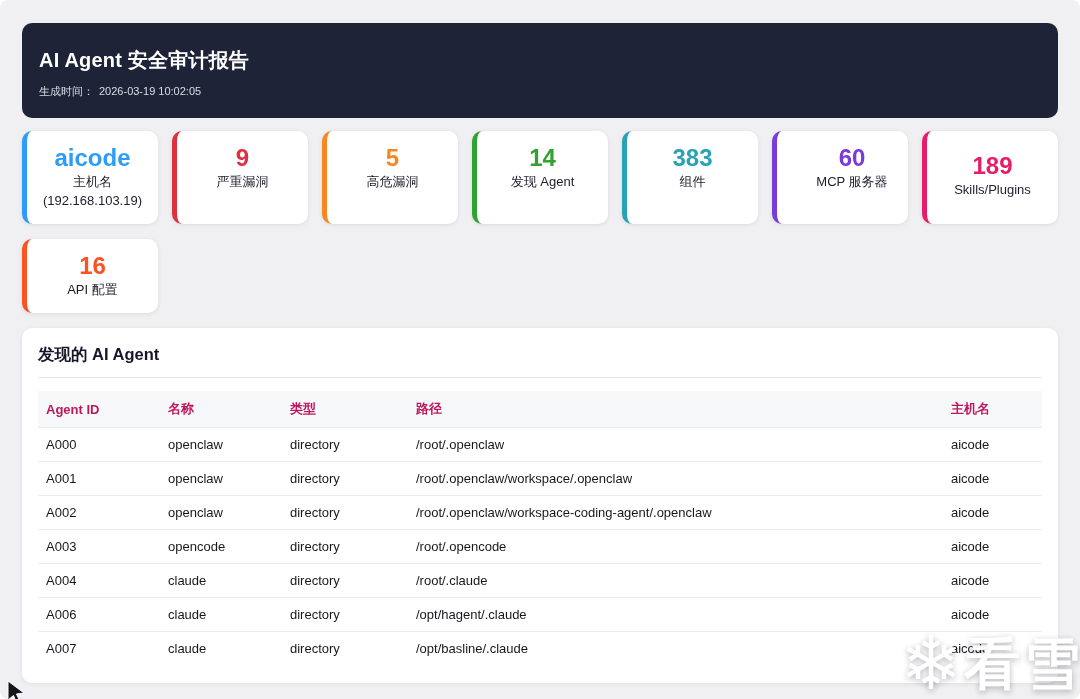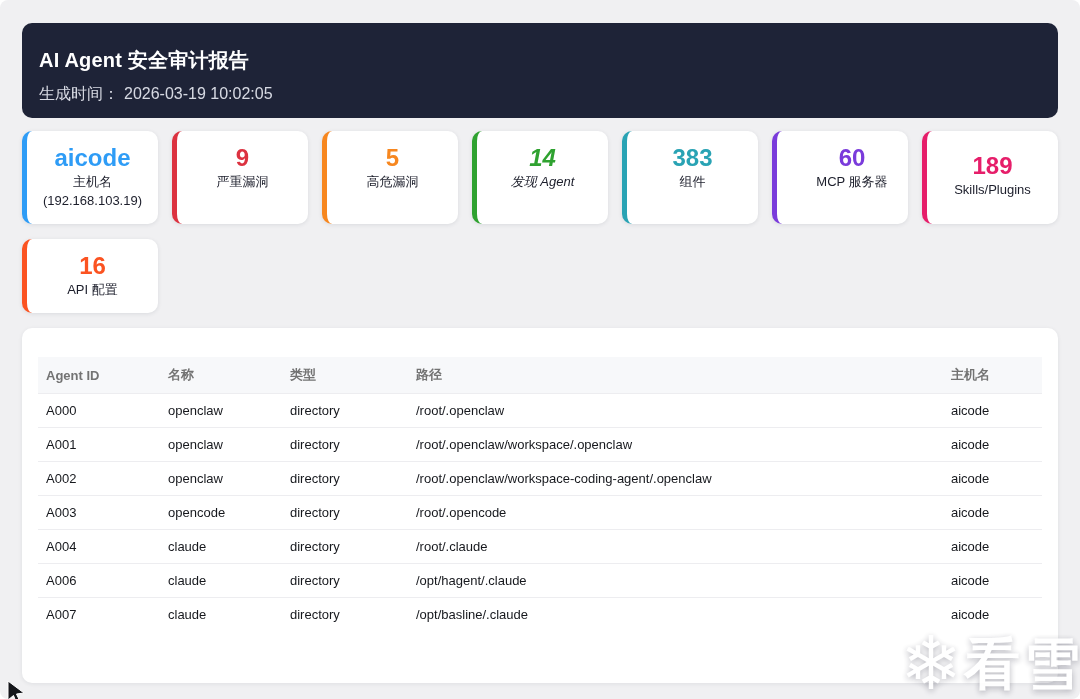--- a/index.html
+++ b/index.html
@@ -26,21 +26,21 @@
     padding: 24px 18px 0 17px;
     color: #ffffff;
   }
   .banner h1 {
     font-size: 20px;
     font-weight: 700;
     letter-spacing: 0.2px;
   }
   .banner .gen-line {
     margin-top: 10px;
-    font-size: 16px;
+    font-size: 11px;
     font-weight: 500;
     color: rgba(240, 242, 250, 0.88);
   }
   .banner .gen-line .gen-time { margin-left: 5px; }
   
   .stats {
     margin: 0 22px;
     display: grid;
     grid-template-columns: repeat(7, 1fr);
     column-gap: 14px;
@@ -88,21 +88,21 @@
     table-layout: fixed;
     margin-top: 13px;
     font-size: 13px;
     color: #16181d;
   }
   table.agents thead tr { background: #f7f8fa; }
   table.agents th {
     text-align: left;
     font-weight: 700;
     padding: 9px 8px;
-    color: #737373;
+    color: #be185d;
   }
   table.agents td {
     padding: 9px 8px;
     border-top: 1px solid #ededf0;
     white-space: nowrap;
     overflow: hidden;
   }
   
   .watermark {
     position: absolute;
@@ -150,21 +150,21 @@
       <div class="stat-sublabel">(192.168.103.19)</div>
     </div>
     <div class="stat-card" style="border-left-color: rgb(220, 50, 64);">
       <div class="stat-value" style="color: rgb(220, 50, 64);">9</div>
       <div class="stat-label">严重漏洞</div>
     </div>
     <div class="stat-card" style="border-left-color: rgb(247, 135, 31);">
       <div class="stat-value" style="color: rgb(247, 135, 31);">5</div>
       <div class="stat-label">高危漏洞</div>
     </div>
-    <div class="stat-card" style="border-left-color: rgb(47, 162, 48); font-style: italic;">
+    <div class="stat-card" style="border-left-color: rgb(47, 162, 48);">
       <div class="stat-value" style="color: rgb(47, 162, 48);">14</div>
       <div class="stat-label">发现 Agent</div>
     </div>
     <div class="stat-card" style="border-left-color: rgb(41, 163, 180);">
       <div class="stat-value" style="color: rgb(41, 163, 180);">383</div>
       <div class="stat-label">组件</div>
     </div>
     <div class="stat-card" style="border-left-color: rgb(122, 59, 219); padding-left: 25px;">
       <div class="stat-value" style="color: rgb(122, 59, 219);">60</div>
       <div class="stat-label">MCP 服务器</div>
@@ -173,20 +173,21 @@
       <div class="stat-value" style="color: rgb(230, 30, 106); margin-top: 8px;">189</div>
       <div class="stat-label">Skills/Plugins</div>
     </div>
     <div class="stat-card" style="border-left-color: rgb(251, 83, 33);">
       <div class="stat-value" style="color: rgb(251, 83, 33);">16</div>
       <div class="stat-label">API 配置</div>
     </div>
   </div>
 
   <div class="table-card">
+    <h2>发现的 AI Agent</h2>
     <table class="agents">
       <colgroup>
         <col style="width:122px">
           <col style="width:122px">
           <col style="width:126px">
           <col>
           <col style="width:99px">
       </colgroup>
       <thead>
         <tr>

